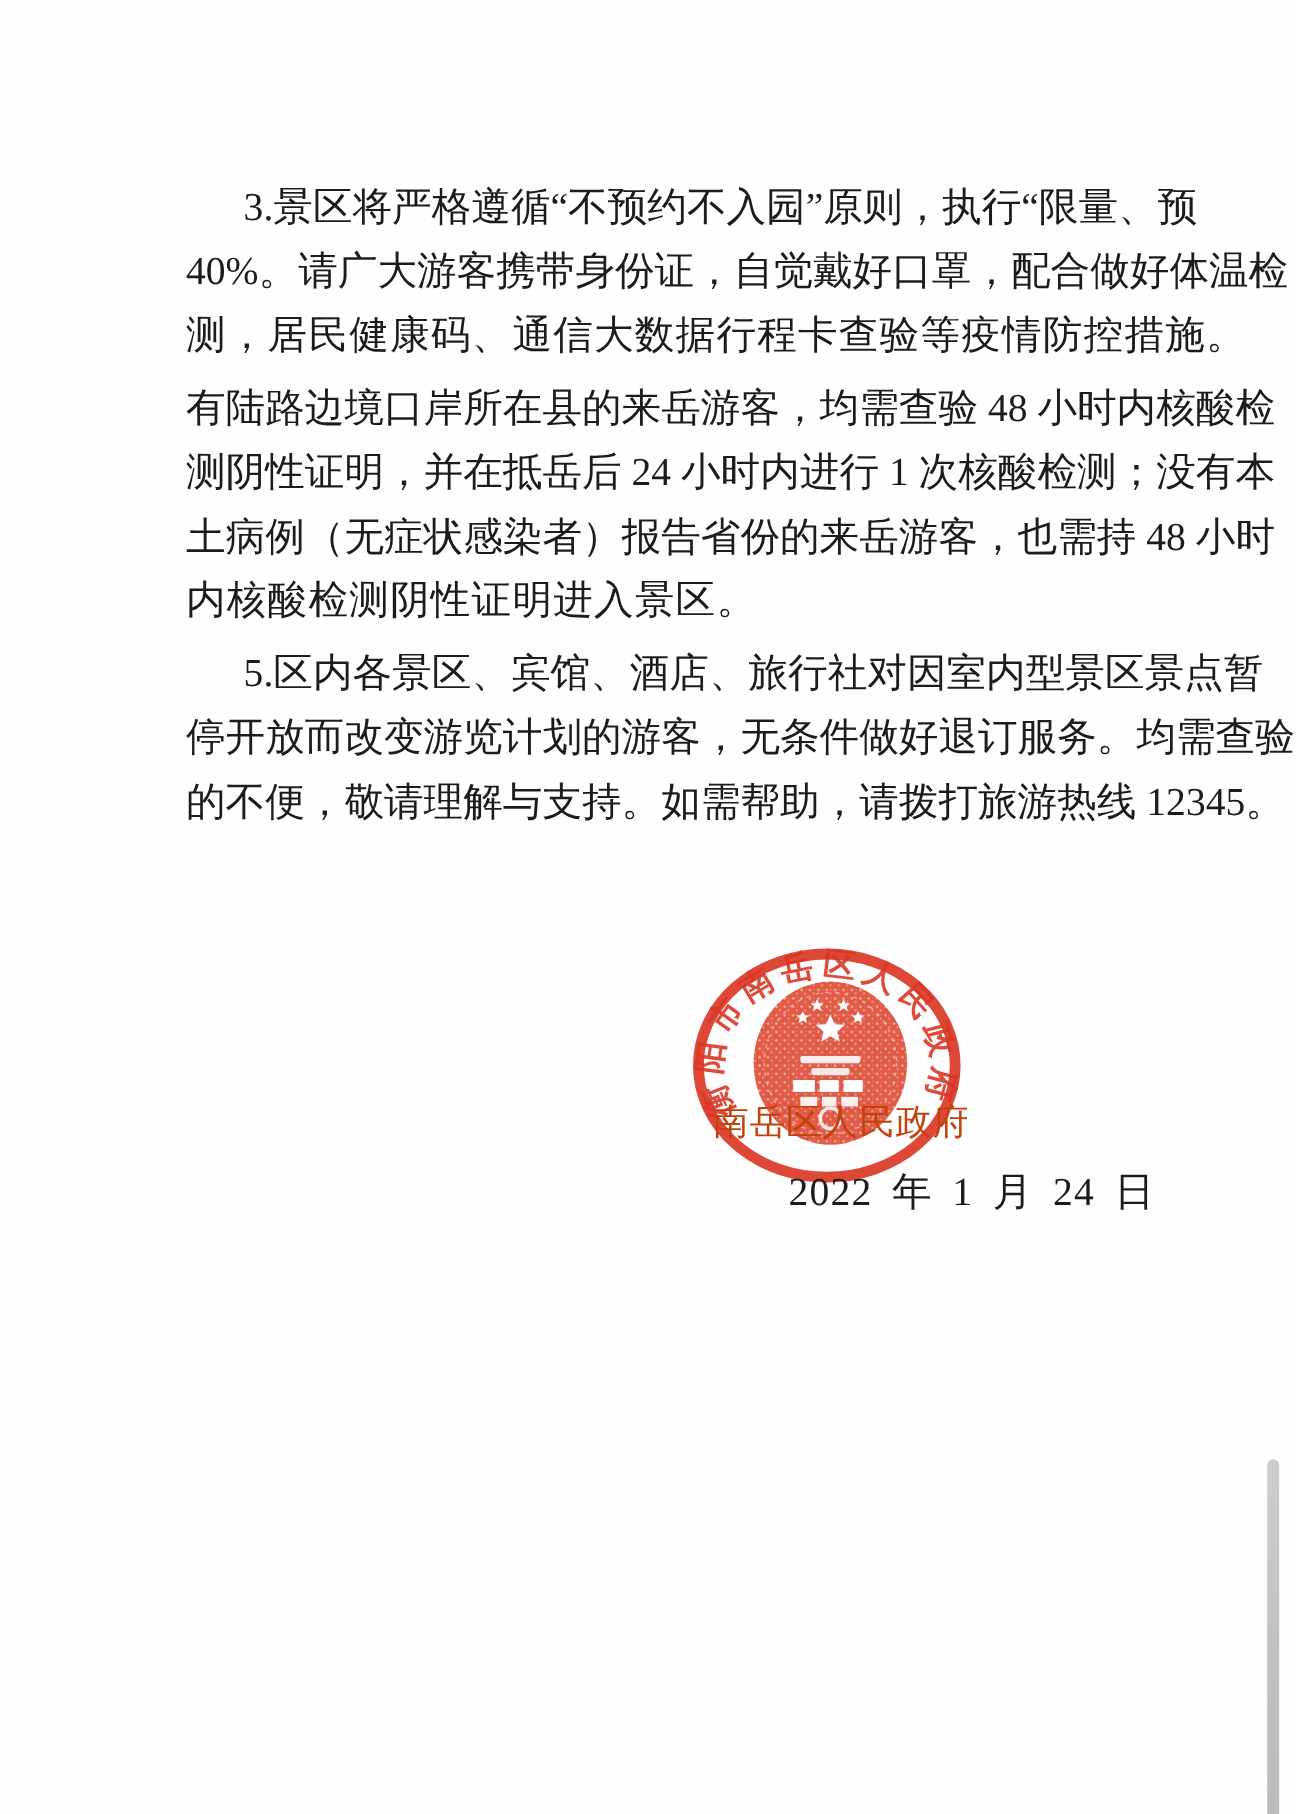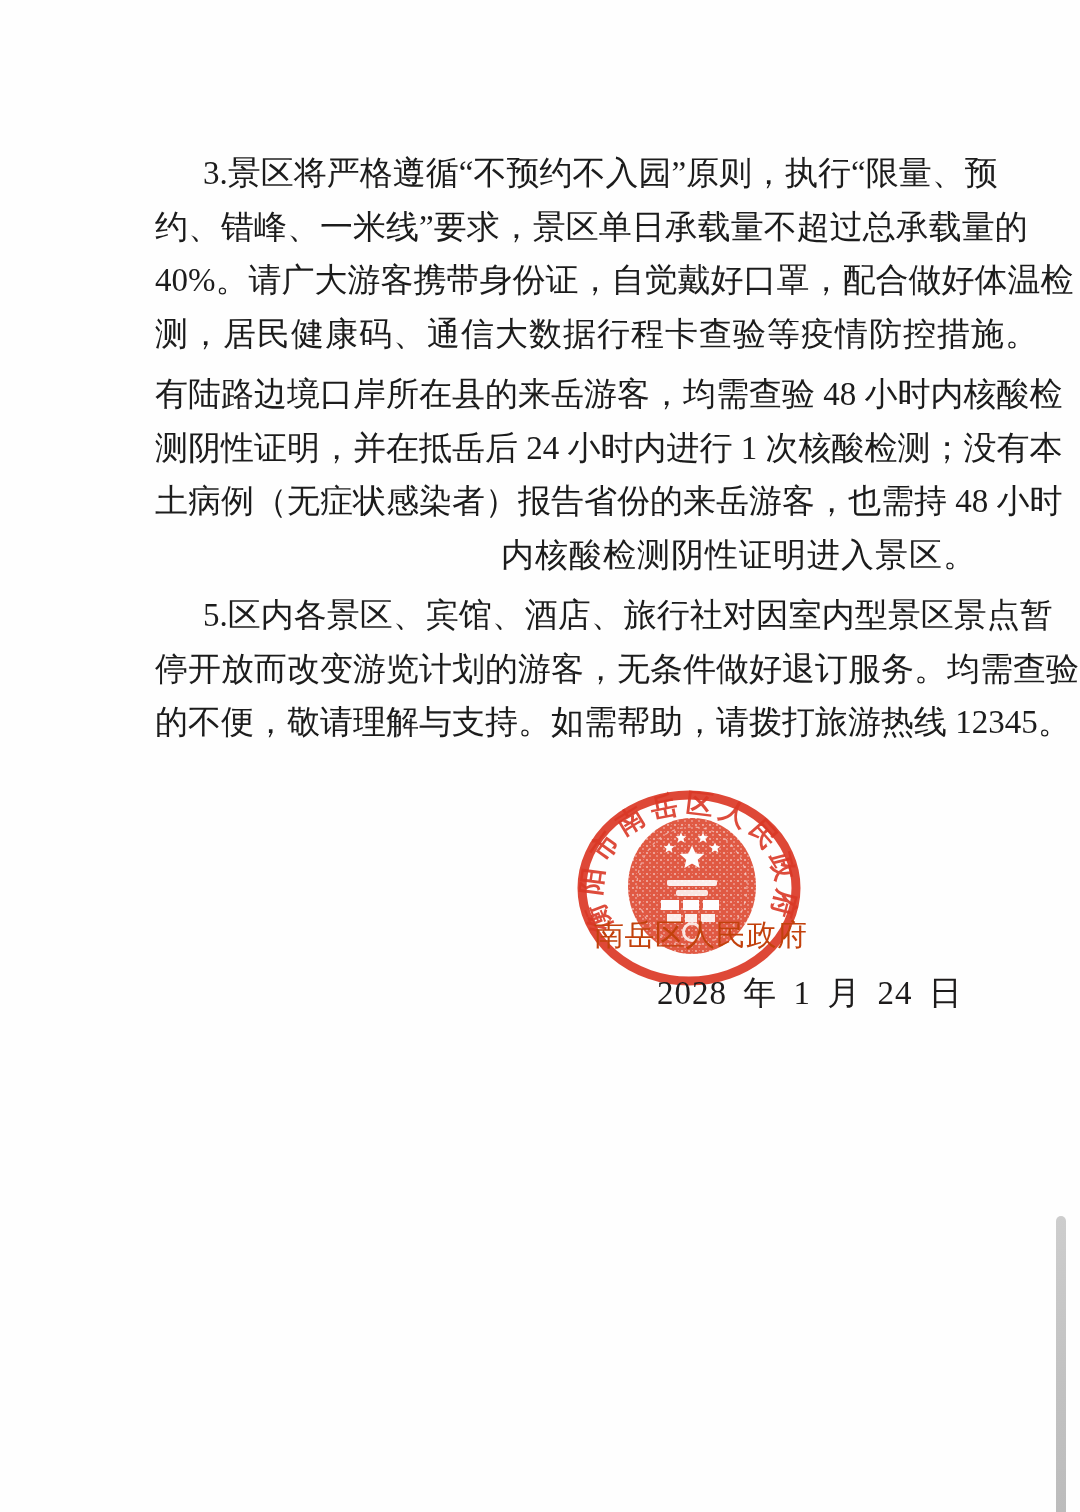--- a/index.html
+++ b/index.html
@@ -29,21 +29,21 @@
   .bline{
     width:822px;
     white-space:nowrap;
   }
   .bline.fill{
     text-align:justify;
     text-align-last:justify;
     text-justify:inter-character;
   }
   .bline.end{
-    text-align:right;
+    text-align:left;
     letter-spacing:1px;
   }
   .bline.indent{text-indent:48px;}
   
   .seal{
     position:absolute;
     left:575px;
     top:788px;
     width:228px;
     height:202px;
@@ -84,21 +84,20 @@
 </style>
 </head>
 <body>
 
 <div class="page">
 
   <div class="textblock">
 
     <div class="para">
       <div class="bline fill indent">3.景区将严格遵循“不预约不入园”原则，执行“限量、预</div>
-      <div class="bline fill">约、错峰、一米线”要求，景区单日承载量不超过总承载量的</div>
       <div class="bline fill">40%。请广大游客携带身份证，自觉戴好口罩，配合做好体温检</div>
       <div class="bline end">测，居民健康码、通信大数据行程卡查验等疫情防控措施。</div>
     </div>
 
     <div class="para">
       <div class="bline fill">有陆路边境口岸所在县的来岳游客，均需查验 48 小时内核酸检</div>
       <div class="bline fill">测阴性证明，并在抵岳后 24 小时内进行 1 次核酸检测；没有本</div>
       <div class="bline fill">土病例（无症状感染者）报告省份的来岳游客，也需持 48 小时</div>
       <div class="bline end">内核酸检测阴性证明进入景区。</div>
     </div>
@@ -148,17 +147,17 @@
         <rect x="110" y="126" width="12" height="8" fill="#ffffff" opacity="0.9"></rect>
         <rect x="126" y="126" width="14" height="8" fill="#ffffff" opacity="0.9"></rect>
 
         <circle cx="117" cy="144" r="8.5" fill="none" stroke="#ffffff" stroke-width="3" opacity="0.85"></circle>
       </g>
     </svg>
   </div>
 
   <div class="signature">南岳区人民政府</div>
 
-  <div class="datetext">2028 年 1 月 24 日</div>
+  <div class="datetext">2022 年 1 月 24 日</div>
 
   <div class="page-edge"></div>
 
 </div>
 
 </body></html>

